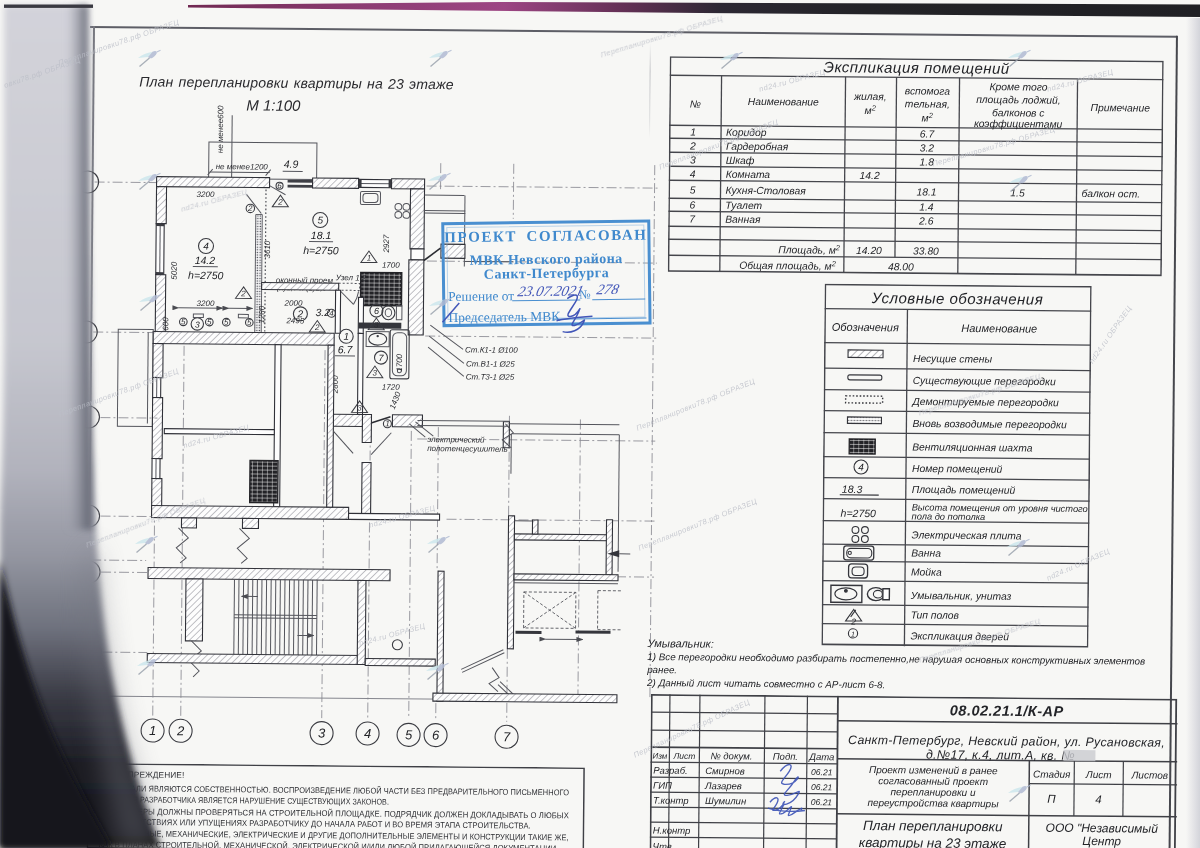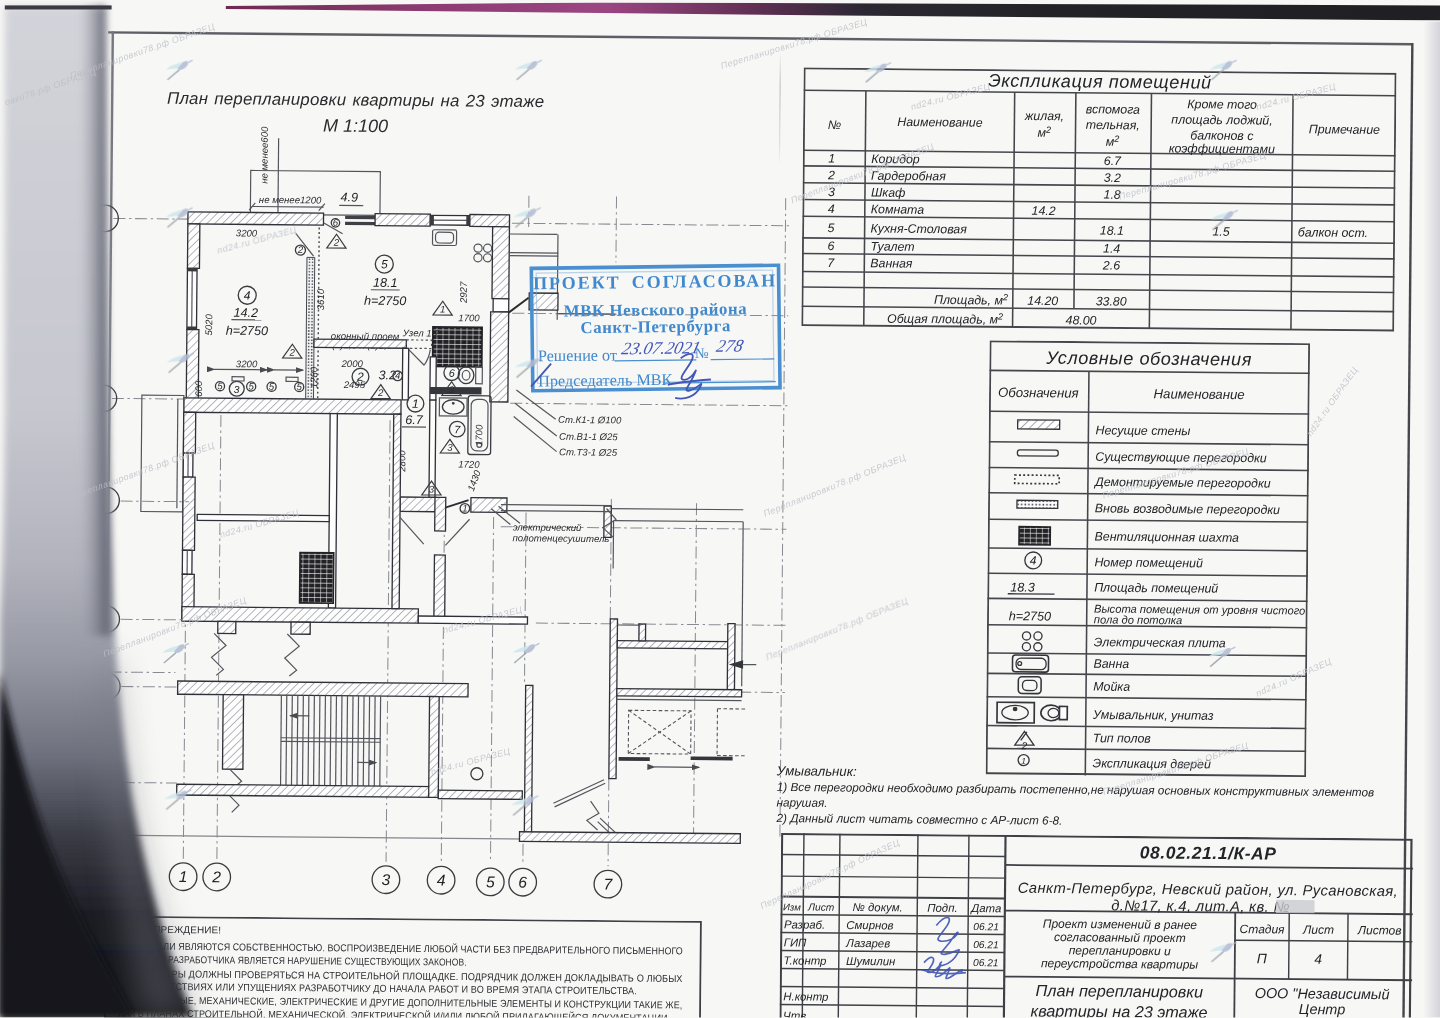--- a/index.html
+++ b/index.html
@@ -20,21 +20,21 @@
 <div class="abs" style="left:-3px;top:0;width:1087px;height:2px;background:#5d5e66;"></div>
 
 <div class="abs" style="left:0;top:0;width:1.5px;height:700px;background:#73747c;"></div>
 
 <div class="abs" style="left:1083px;top:0;width:2px;height:822px;background:#46474d;"></div>
 
 <div class="abs" style="left:557px;top:12px;width:1px;height:95px;background:linear-gradient(to bottom,rgba(150,152,160,0),rgba(150,152,160,0.55) 30%,rgba(150,152,160,0.25) 80%,rgba(150,152,160,0));"></div>
 
 <div class="abs it" style="left:4px;top:47px;width:400px;text-align:center;font-size:14px;color:#2a2a2e;white-space:nowrap;letter-spacing:.2px;word-spacing:1px;">План перепланировки квартиры на 23 этаже</div>
 
-<div class="abs it" style="left:154px;top:69px;width:100px;text-align:center;font-size:15px;color:#2a2a2e;">М 1:100</div>
+<div class="abs it" style="left:154px;top:69px;width:100px;text-align:left;font-size:15px;color:#2a2a2e;">М 1:100</div>
 
 <svg class="abs" style="left:-12px;top:74px;" width="580" height="680" viewBox="80 100 580 680">
 <defs>
 <pattern id="wh" width="4.6" height="4.6" patternUnits="userSpaceOnUse" patternTransform="rotate(45)">
 <rect width="4.6" height="4.6" fill="#fdfdfd"></rect>
           <line x1="0" y1="0" x2="0" y2="4.6" stroke="#85868e" stroke-width="1"></line>
 </pattern>
 <pattern id="nw" width="2.6" height="2.6" patternUnits="userSpaceOnUse">
 <rect width="2.6" height="2.6" fill="#f2f2f3"></rect>
           <circle cx="1.2" cy="1.3" r="0.7" fill="#41424a"></circle>
@@ -652,21 +652,21 @@
 <text x="12" y="39" textLength="290" lengthAdjust="spacingAndGlyphs">СОГЛАСИЯ РАЗРАБОТЧИКА ЯВЛЯЕТСЯ НАРУШЕНИЕ СУЩЕСТВУЮЩИХ ЗАКОНОВ.</text>
 <text x="12" y="51" textLength="470" lengthAdjust="spacingAndGlyphs">ВСЕ РАЗМЕРЫ ДОЛЖНЫ ПРОВЕРЯТЬСЯ НА СТРОИТЕЛЬНОЙ ПЛОЩАДКЕ. ПОДРЯДЧИК ДОЛЖЕН ДОКЛАДЫВАТЬ О ЛЮБЫХ</text>
 <text x="12" y="61.5" textLength="432" lengthAdjust="spacingAndGlyphs">НЕСООТВЕТСТВИЯХ ИЛИ УПУЩЕНИЯХ РАЗРАБОТЧИКУ ДО НАЧАЛА РАБОТ И ВО ВРЕМЯ ЭТАПА СТРОИТЕЛЬСТВА.</text>
 <text x="12" y="73" textLength="470" lengthAdjust="spacingAndGlyphs">СТРОИТЕЛЬНЫЕ, МЕХАНИЧЕСКИЕ, ЭЛЕКТРИЧЕСКИЕ И ДРУГИЕ ДОПОЛНИТЕЛЬНЫЕ ЭЛЕМЕНТЫ И КОНСТРУКЦИИ ТАКИЕ ЖЕ,</text>
 <text x="12" y="84" textLength="460" lengthAdjust="spacingAndGlyphs">КАК В ПЛАНАХ СТРОИТЕЛЬНОЙ, МЕХАНИЧЕСКОЙ, ЭЛЕКТРИЧЕСКОЙ И/ИЛИ ЛЮБОЙ ПРИЛАГАЮЩЕЙСЯ ДОКУМЕНТАЦИИ.</text>
 </g>
 </svg>
 
 <div class="abs it" style="left:560px;top:606px;font-size:11px;color:#232428;white-space:nowrap;">Умывальник:</div>
 <div class="abs it" style="left:560px;top:620px;font-size:9.8px;color:#232428;white-space:nowrap;">1) Все перегородки необходимо разбирать постепенно,не нарушая основных конструктивных элементов</div>
-<div class="abs it" style="left:560px;top:632.5px;font-size:9.8px;color:#232428;white-space:nowrap;">нарушая.</div>
+<div class="abs it" style="left:560px;top:632.5px;font-size:9.8px;color:#232428;white-space:nowrap;">ранее.</div>
 <div class="abs it" style="left:560px;top:645.5px;font-size:9.8px;color:#232428;white-space:nowrap;">2) Данный лист читать совместно с АР-лист 6-8.</div>
 
 <div class="abs" style="left:350px;top:192.5px;width:209px;height:105px;transform:rotate(-1.25deg);transform-origin:0 0;">
 <div class="abs" style="left:0;top:0;width:203px;height:99px;border:3px solid #4a8fd0;"></div>
 <div class="abs" style="left:5px;top:5px;width:196px;height:90.5px;border:1px solid #7dafde;opacity:.5;"></div>
 <div class="abs" style="left:0;top:6.5px;width:209px;text-align:center;font-family:'Liberation Serif',serif;font-weight:bold;font-size:15px;color:#4089cd;letter-spacing:1.6px;word-spacing:4px;white-space:nowrap;">ПРОЕКТ СОГЛАСОВАН</div>
 <div class="abs" style="left:0;top:31px;width:209px;text-align:center;font-family:'Liberation Serif',serif;font-weight:bold;font-size:14px;color:#4089cd;letter-spacing:.5px;">МВК Невского района</div>
 <div class="abs" style="left:0;top:45px;width:209px;text-align:center;font-family:'Liberation Serif',serif;font-weight:bold;font-size:14px;color:#4089cd;letter-spacing:.5px;">Санкт-Петербурга</div>
 <div class="abs" style="left:6px;top:67px;font-family:'Liberation Serif',serif;font-size:13.5px;color:#4089cd;">Решение от</div>
 <div class="abs" style="left:137px;top:67px;font-family:'Liberation Serif',serif;font-size:12px;color:#4089cd;">№</div>

